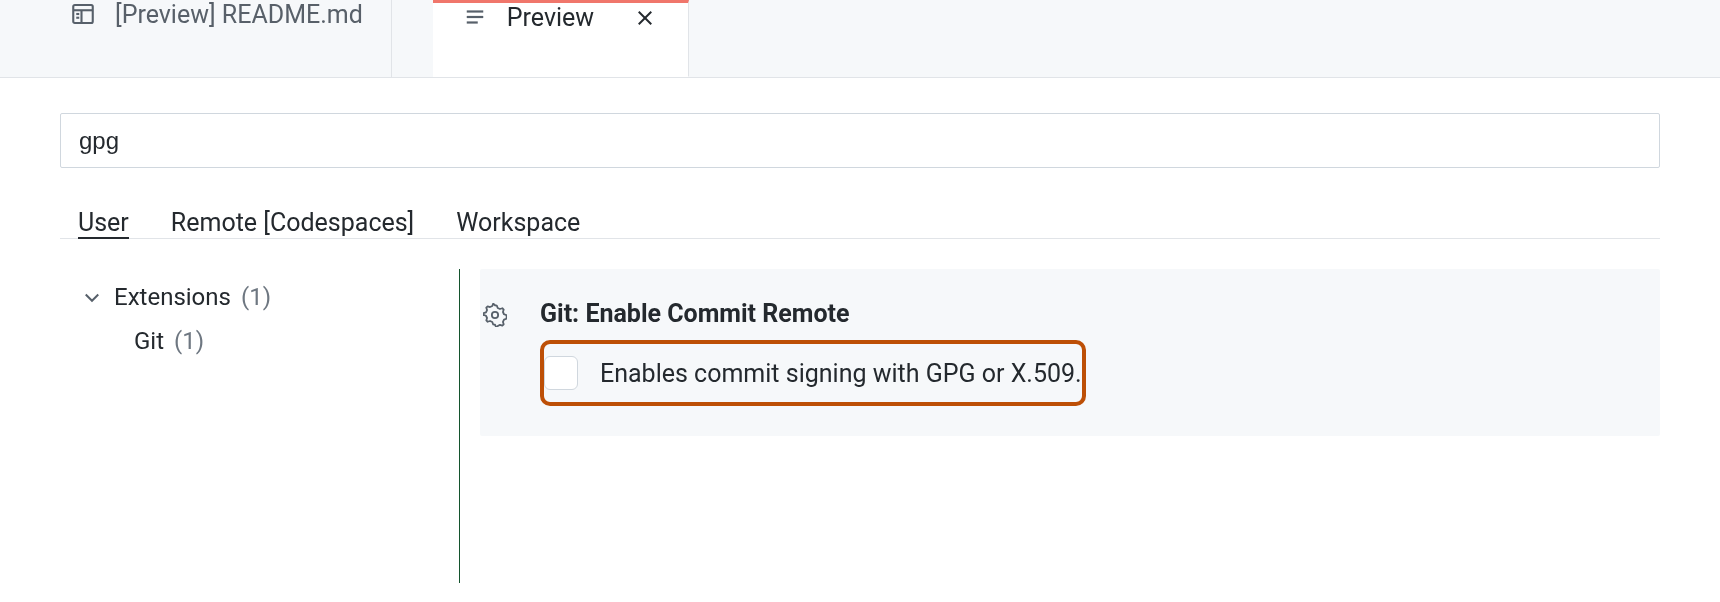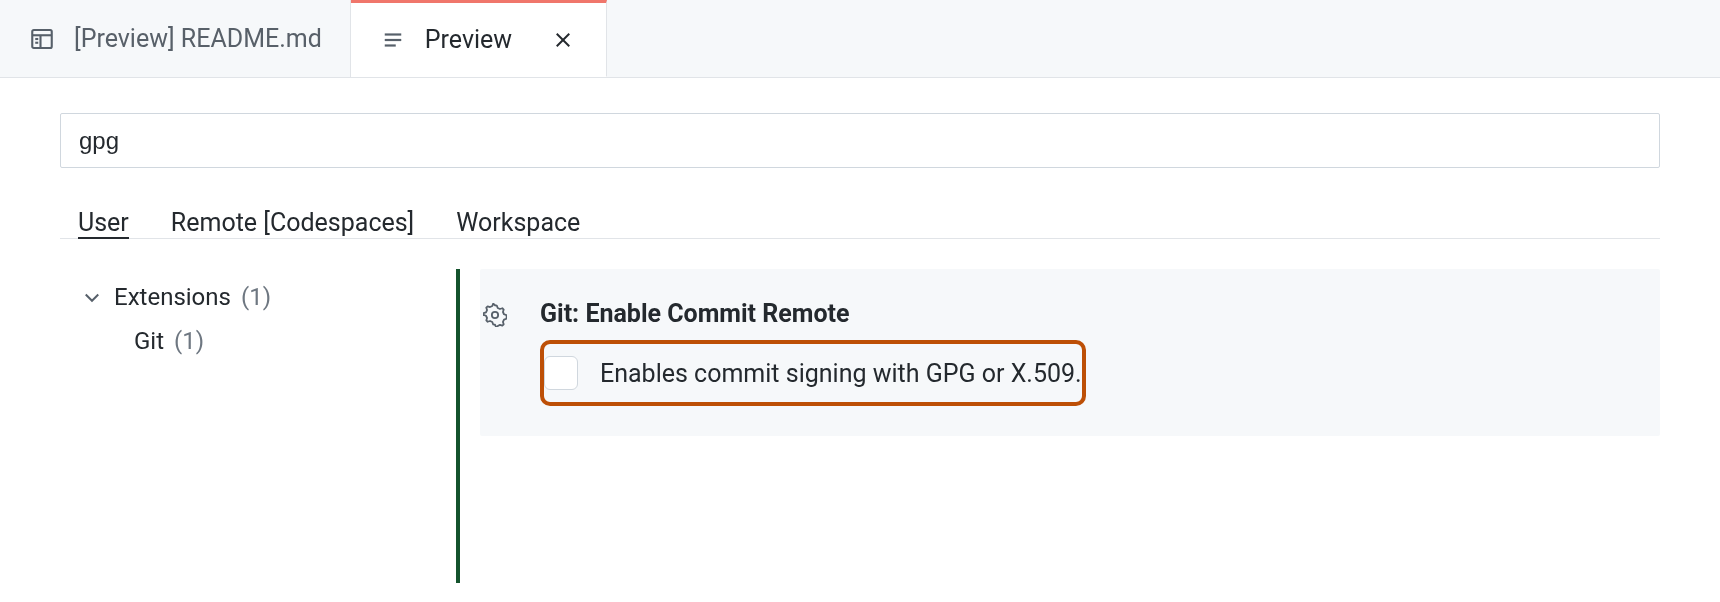--- a/index.html
+++ b/index.html
@@ -15,26 +15,26 @@
 
   
   .tabs-bar {
     display: flex;
     height: 78px;
     background: #f6f8fa;
     border-bottom: 1px solid #e1e4e8;
   }
   .editor-tab {
     display: flex;
-    align-items: center;
     padding: 0 28px 0 28px;
     height: 100%;
     border-right: 1px solid #e1e4e8;
     gap: 18px;
     cursor: pointer;
+    margin-left: 41px;
   }
   .editor-tab.inactive {
     background: #f6f8fa;
     color: #586069;
   }
   .editor-tab.active {
     background: #ffffff;
     color: #24292e;
     border-top: 3px solid #f0766b;
     border-bottom: 1px solid #ffffff;
@@ -102,21 +102,21 @@
   .settings-content {
     display: flex;
     margin-top: 30px;
     height: calc(100% - 175px);
   }
 
   
   .settings-tree {
     width: 400px;
     padding-left: 20px;
-    border-right: 4px solid #14532d;
+    border-right: 1px solid #14532d;
     padding-top: 6px;
     text-align: center;
   }
   .tree-row {
     display: flex;
     align-items: center;
     gap: 10px;
     height: 44px;
     cursor: pointer;
     font-size: 24px;

